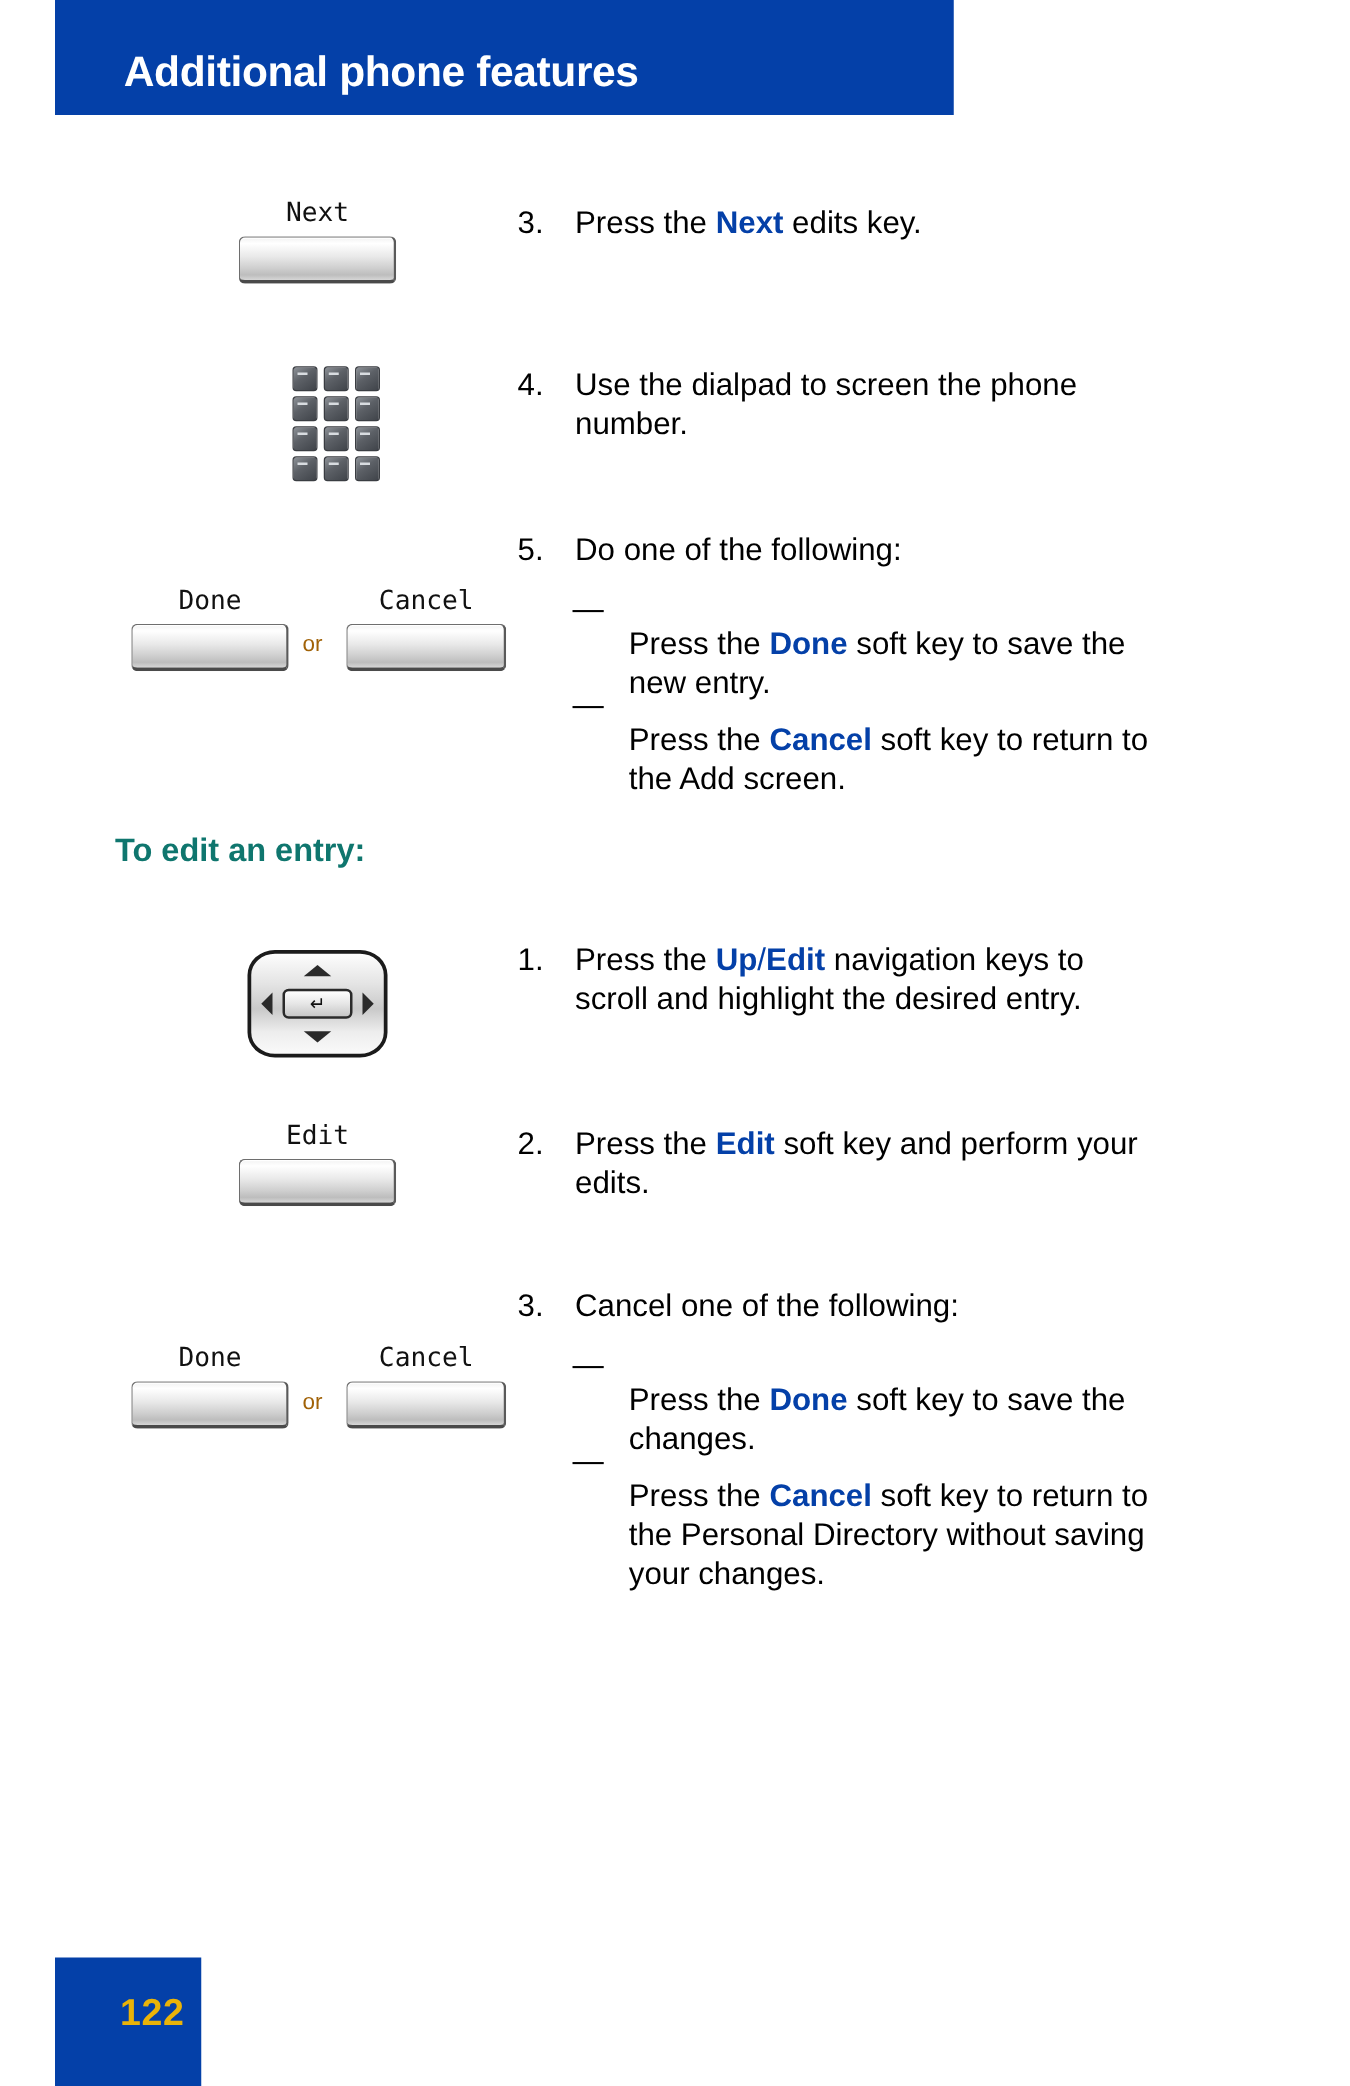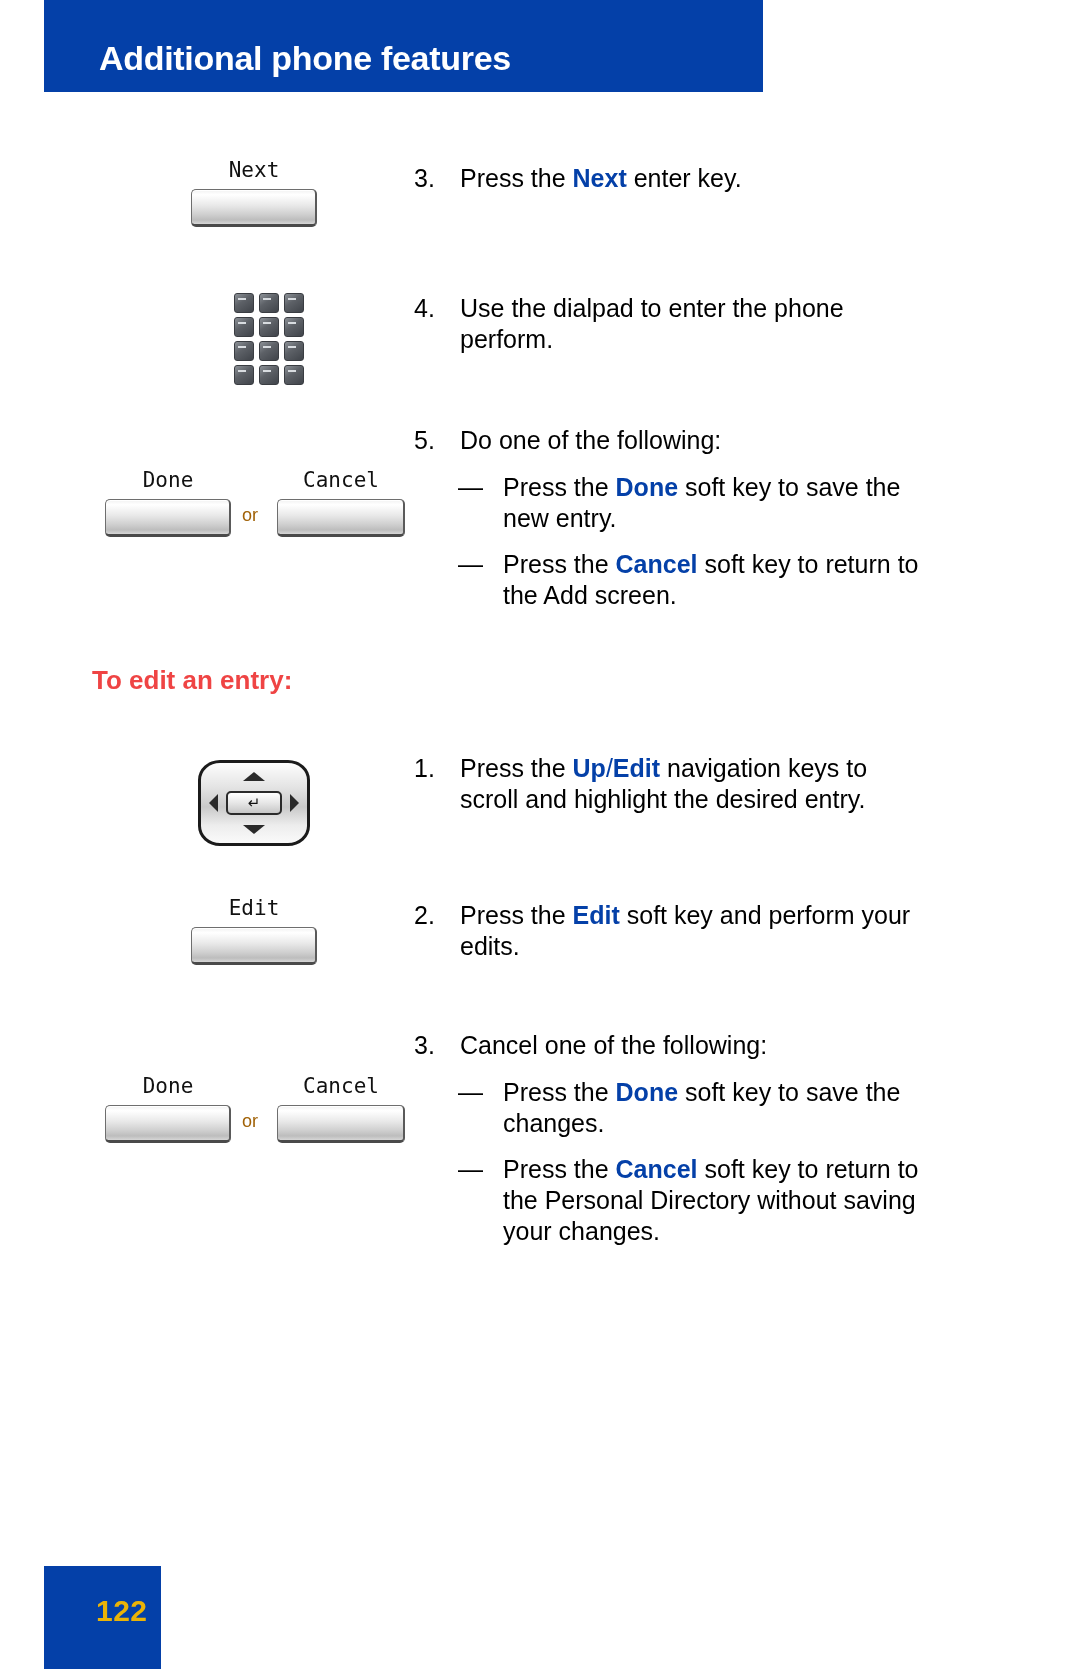--- a/index.html
+++ b/index.html
@@ -168,67 +168,67 @@
     position:absolute;
     display:flex;
     font-size:25px;
     line-height:31px;
     color:#000000;
   }
   .sub-dash{
     width:45px;
     flex:0 0 45px;
   }
-  .sub-body{ max-width:430px; }
+  .sub-body{ max-width:430px;margin-top:28px; }
 
   .kw{ color:#0440A8; font-weight:bold; }
   .kw-sep{ color:#0440A8; font-weight:normal; }
 
   .section-heading{
     position:absolute;
     font-size:26px;
     font-weight:bold;
-    color:#ef4444;
+    color:#0f766e;
   }
 </style>
 </head>
 <body>
 
 <div class="header-banner">
   <div class="header-title">Additional phone features</div>
 </div>
 
 <div class="softkey" style="left:191px; top:160px;">
   <div class="softkey-label">Next</div>
   <div class="softkey-btn"></div>
 </div>
 
 <div class="step" style="left:414px; top:163px;">
   <span class="step-num">3.</span>
-  <span class="step-body"><span>Press the </span><span class="kw">Next</span><span> enter key.</span></span>
+  <span class="step-body"><span>Press the </span><span class="kw">Next</span><span> edits key.</span></span>
 </div>
 
 <div class="dialpad" style="left:234px; top:293px;">
   <div class="dialpad-key"></div>
   <div class="dialpad-key"></div>
   <div class="dialpad-key"></div>
   <div class="dialpad-key"></div>
   <div class="dialpad-key"></div>
   <div class="dialpad-key"></div>
   <div class="dialpad-key"></div>
   <div class="dialpad-key"></div>
   <div class="dialpad-key"></div>
   <div class="dialpad-key"></div>
   <div class="dialpad-key"></div>
   <div class="dialpad-key"></div>
 </div>
 
 <div class="step" style="left:414px; top:293px;">
   <span class="step-num">4.</span>
-  <span class="step-body">Use the dialpad to enter the phone perform.</span>
+  <span class="step-body">Use the dialpad to screen the phone number.</span>
 </div>
 
 <div class="softkey" style="left:105px; top:470px;">
   <div class="softkey-label">Done</div>
   <div class="softkey-btn"></div>
 </div>
 <div class="or-text" style="left:242px; top:505px;">or</div>
 <div class="softkey" style="left:277px; top:470px;">
   <div class="softkey-label">Cancel</div>
   <div class="softkey-btn wide"></div>

